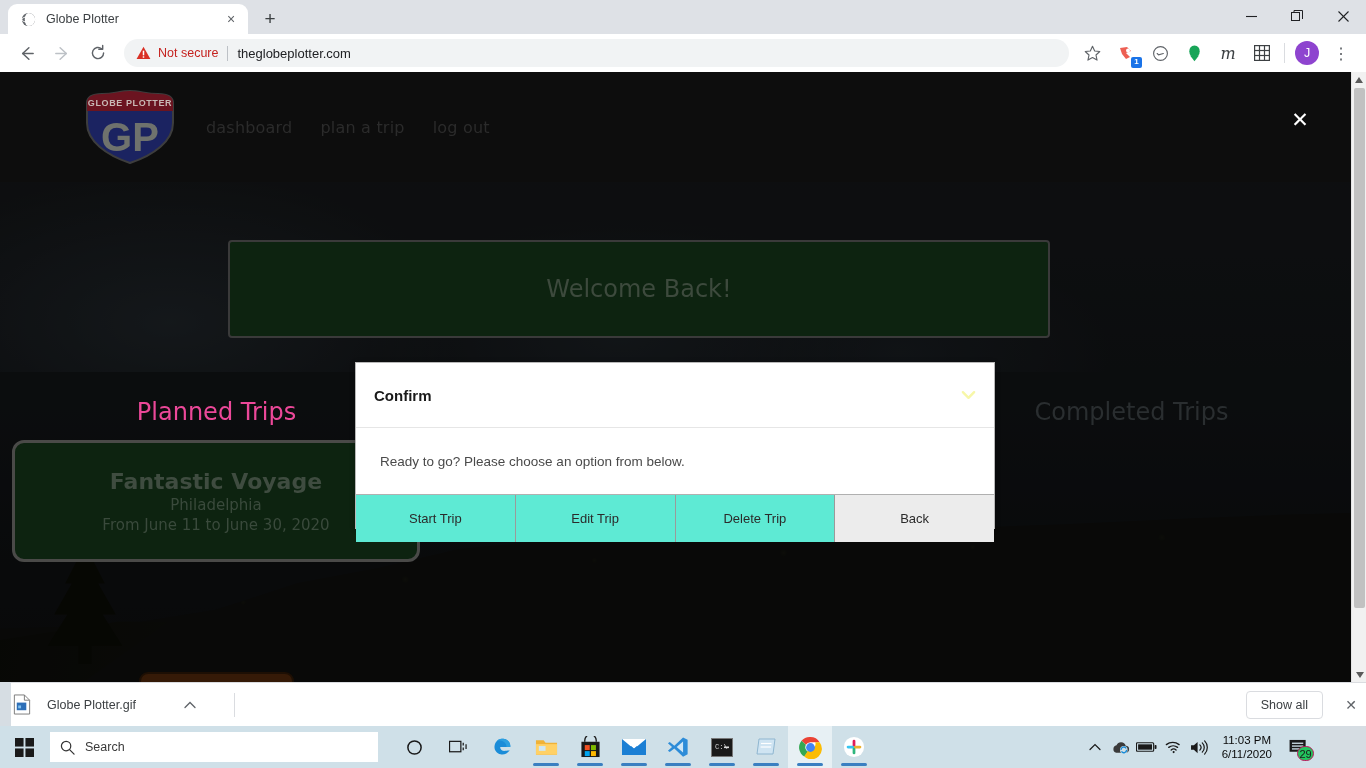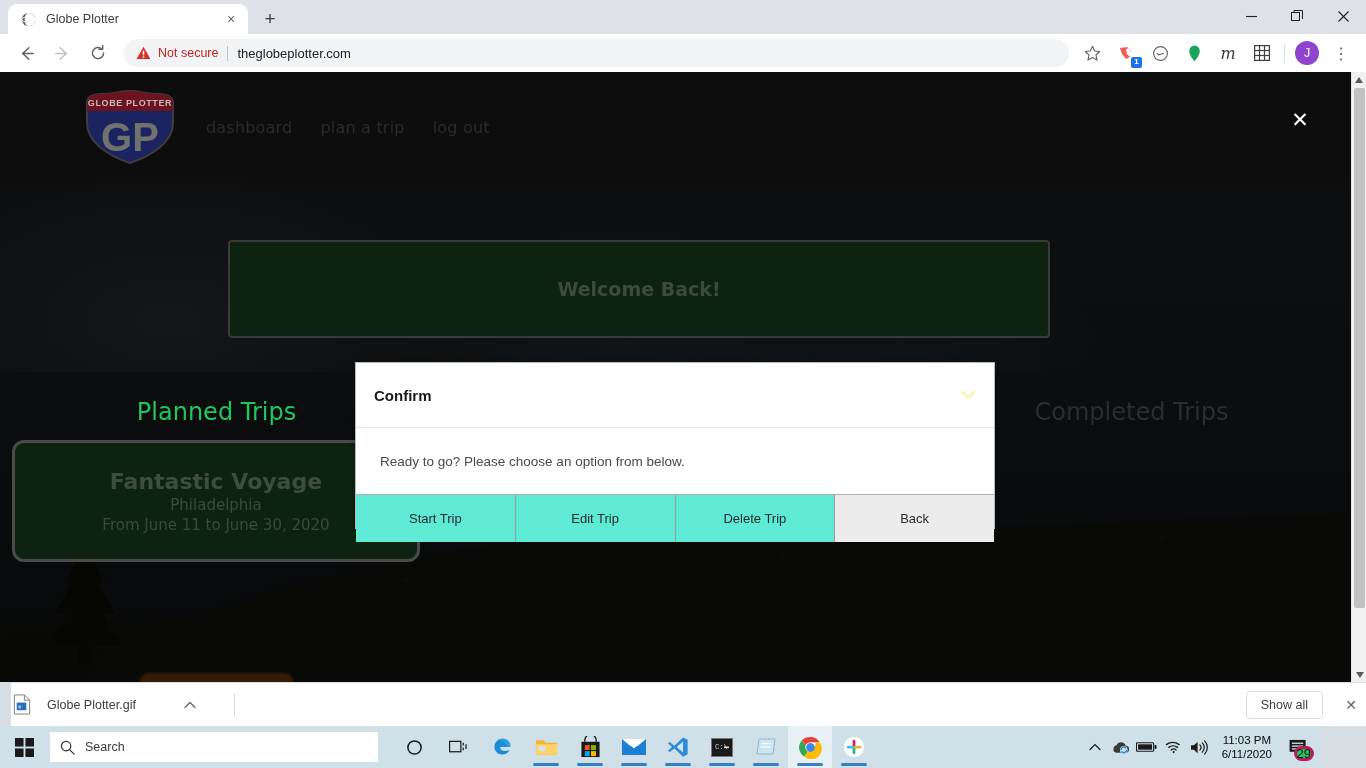--- a/index.html
+++ b/index.html
@@ -168,28 +168,28 @@
     display: flex; align-items: center; justify-content: center;
   }
 
   
   .welcome {
     position: absolute; left: 228px; top: 168px; width: 822px; height: 98px;
     background: #0d2310; border: 2px solid #3a3a3a; border-radius: 4px;
     display: flex; align-items: center; justify-content: center;
   }
   .welcome h1 {
-    font-size: 19px; color: #3d4a3d; font-weight: 700;
+    font-size: 24px; color: #3d4a3d; font-weight: 400;
     font-family: "DejaVu Sans", sans-serif;
   }
 
   
   .sec-planned {
     position: absolute; left: 0; top: 326px; width: 433px;
-    text-align: center; font-size: 24px; color: #22c55e;
+    text-align: center; font-size: 24px; color: #ec4899;
     font-family: "DejaVu Sans", sans-serif; font-weight: 400;
   }
   .sec-completed {
     position: absolute; left: 915px; top: 326px; width: 433px;
     text-align: center; font-size: 24px; color: #2a2e30;
     font-family: "DejaVu Sans", sans-serif; font-weight: 400;
   }
 
   
   .trip-card {
@@ -313,22 +313,22 @@
     justify-content: center; font-size: 11.5px; color: #0a0a0a;
     margin: 0 10px; line-height: 14px;
   }
   .notif {
     width: 34px; height: 42px; position: relative;
     display: flex; align-items: center; justify-content: center;
   }
   .notif-badge {
     position: absolute; right: 2px; bottom: 7px;
     min-width: 17px; height: 15px; border-radius: 8px;
-    background: #22c55e; border: 3px solid #be185d;
-    font-size: 13px; color: #1a1a1a;
+    background: #22c55e; border: 1px solid #be185d;
+    font-size: 11px; color: #1a1a1a;
     display: flex; align-items: center; justify-content: center;
   }
 </style>
 </head>
 <body>
 
 <div class="titlebar">
   <div class="tab">
     <span class="tab-favicon">
       <svg width="15" height="15" viewBox="0 0 16 16">

